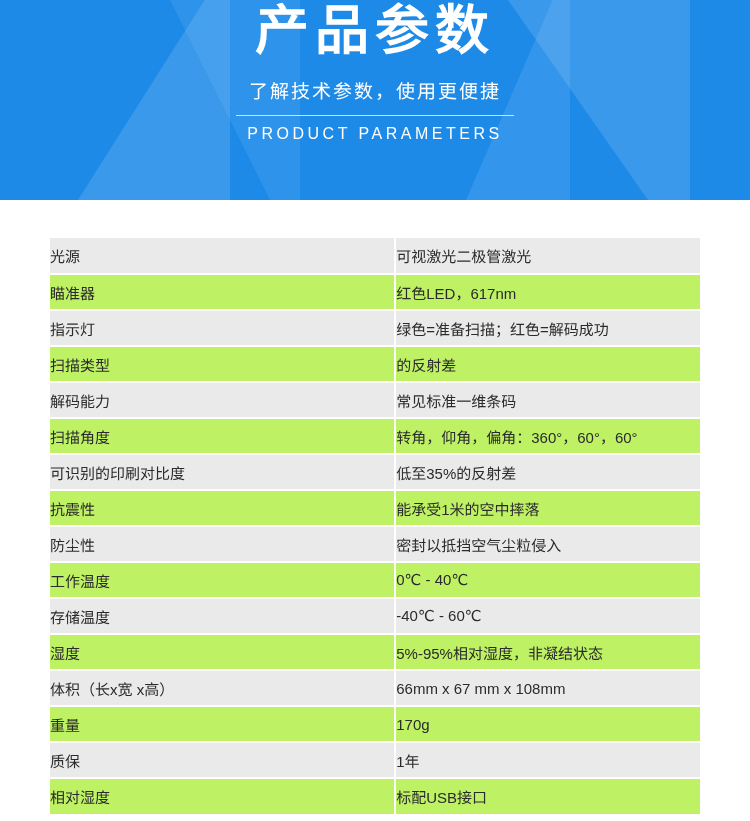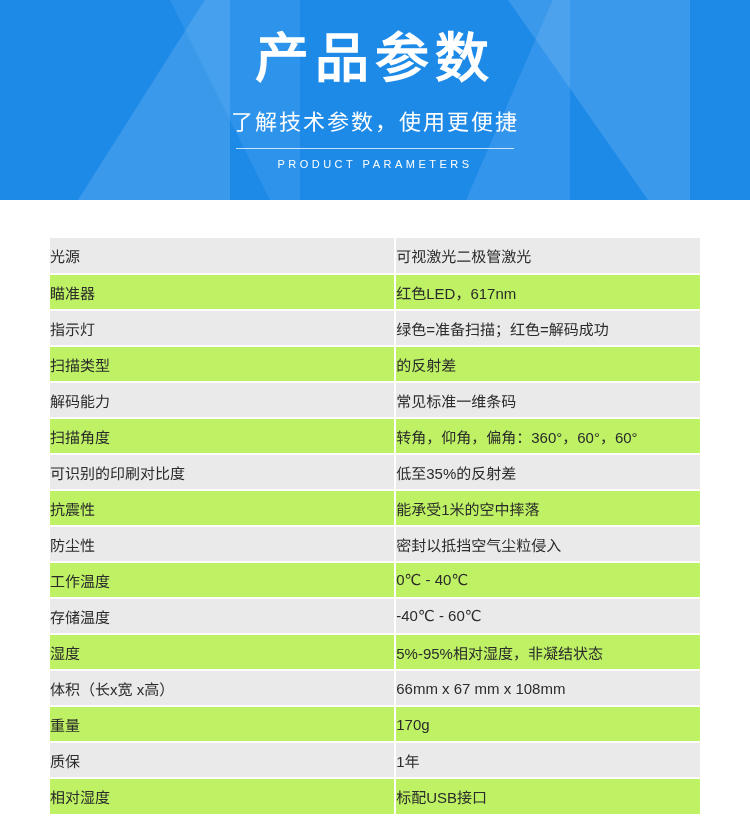--- a/index.html
+++ b/index.html
@@ -50,45 +50,44 @@
   .ray-d {
     right: 180px;
     border-width: 0 0 300px 130px;
     border-color: transparent transparent #bfe3ff transparent;
     opacity: 0.09;
   }
   .banner-inner {
     position: relative;
     z-index: 2;
     text-align: center;
-    padding-top: 28px;
   }
   .banner-title {
     font-family: "DejaVu Sans", "Liberation Sans", sans-serif;
     font-size: 54px;
     font-weight: bold;
     color: #ffffff;
     letter-spacing: 6px;
     line-height: 1.15;
     margin: 0 0 14px 0;
   }
   .banner-sub {
-    font-size: 22px;
+    font-size: 19px;
     color: #ffffff;
     letter-spacing: 2px;
     margin: 0 0 12px 0;
   }
   .banner-rule {
     width: 278px;
     height: 1px;
     background: rgba(255,255,255,0.75);
     margin: 0 auto 9px auto;
   }
   .banner-en {
-    font-size: 11px;
+    font-size: 16px;
     color: #ffffff;
     letter-spacing: 3.5px;
     margin: 0;
   }
 
   
   .table-wrap {
     padding: 38px 50px 0 50px;
     box-sizing: border-box;
   }

